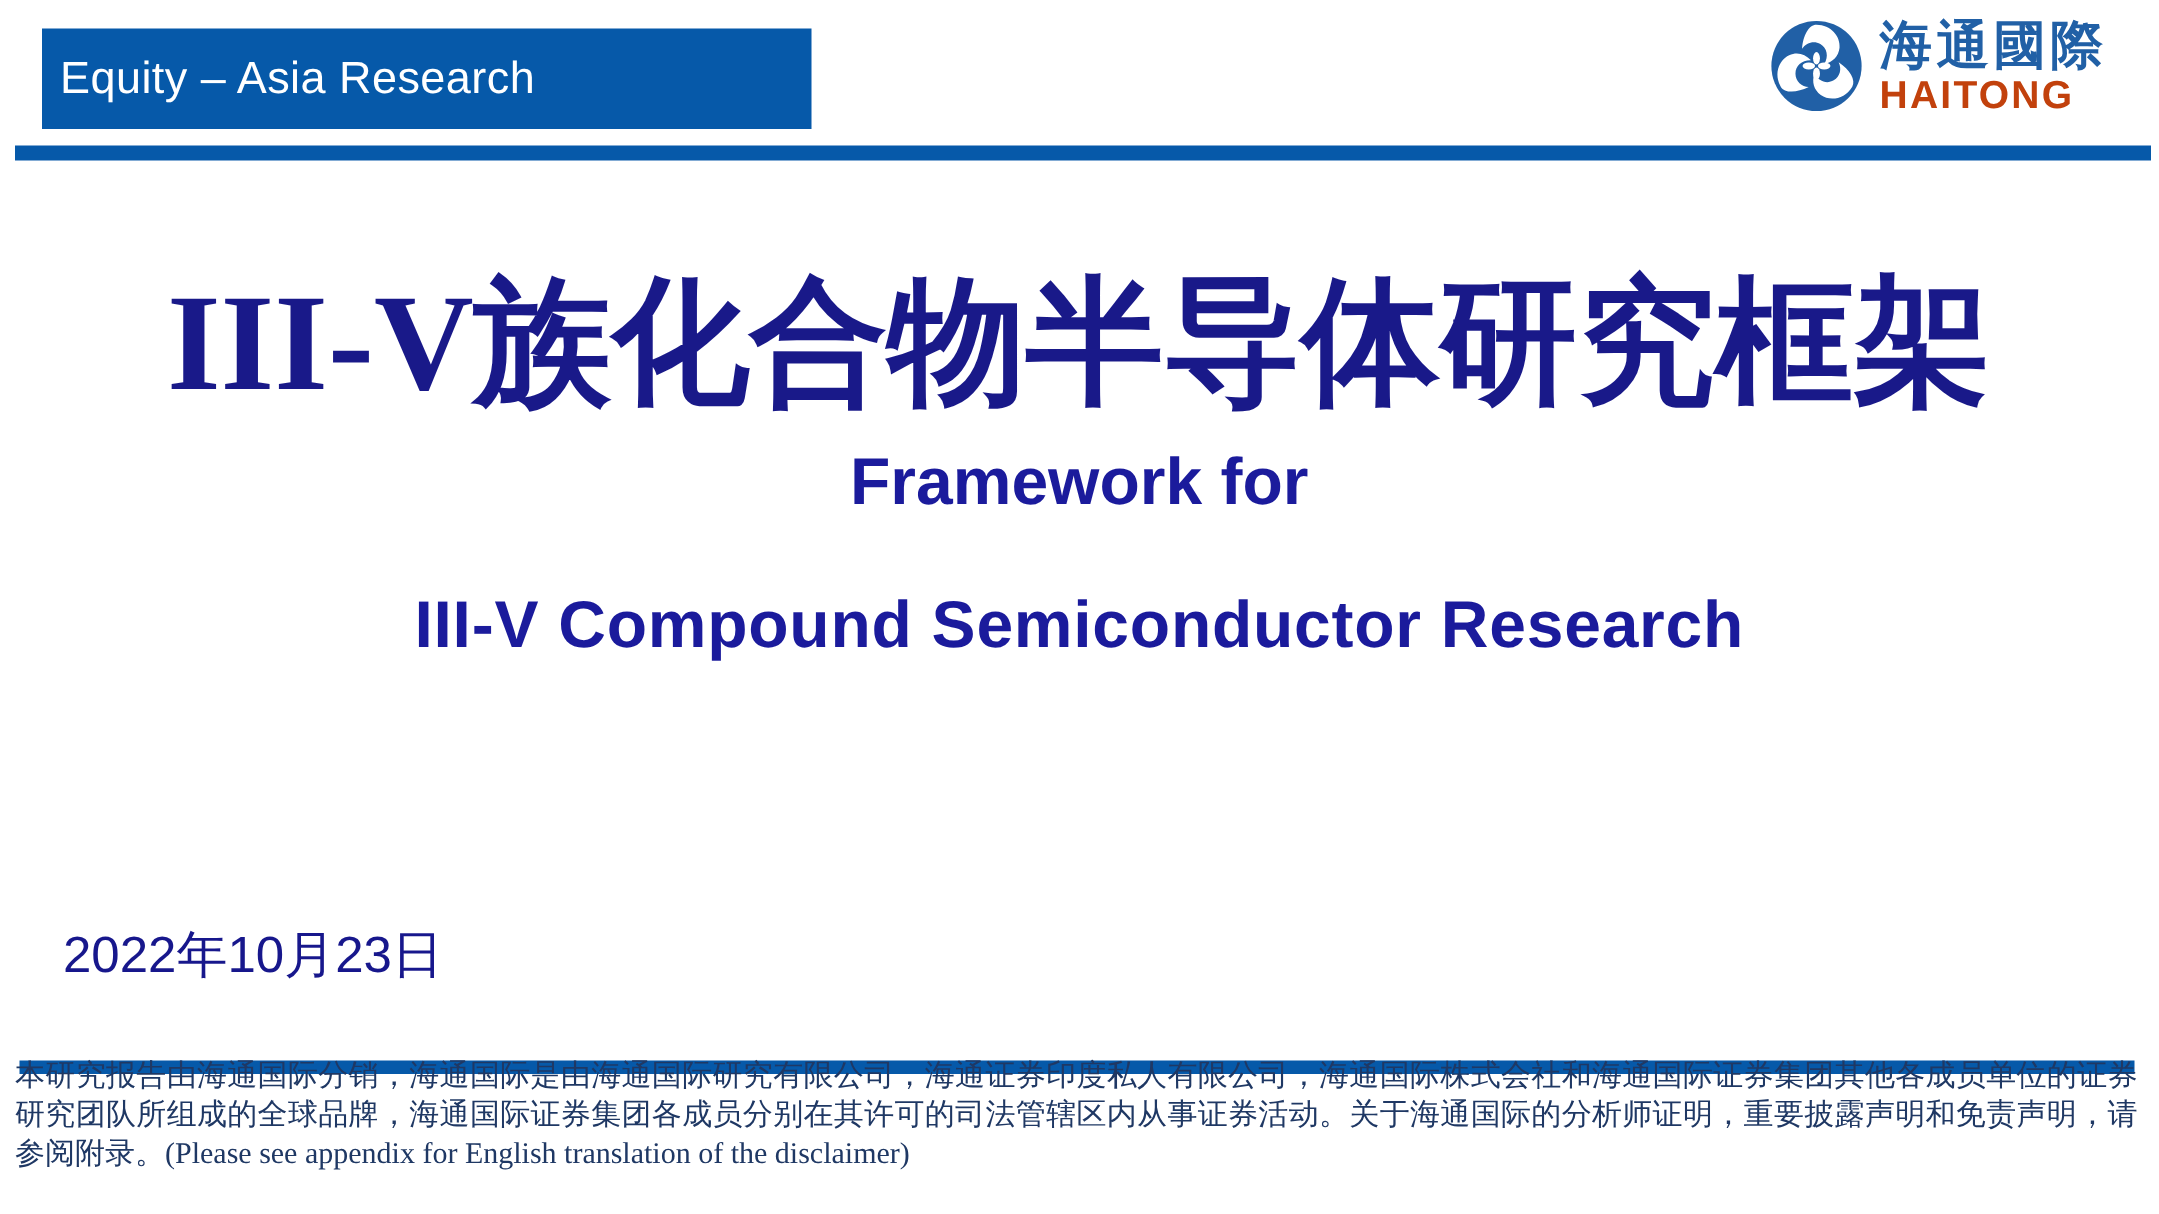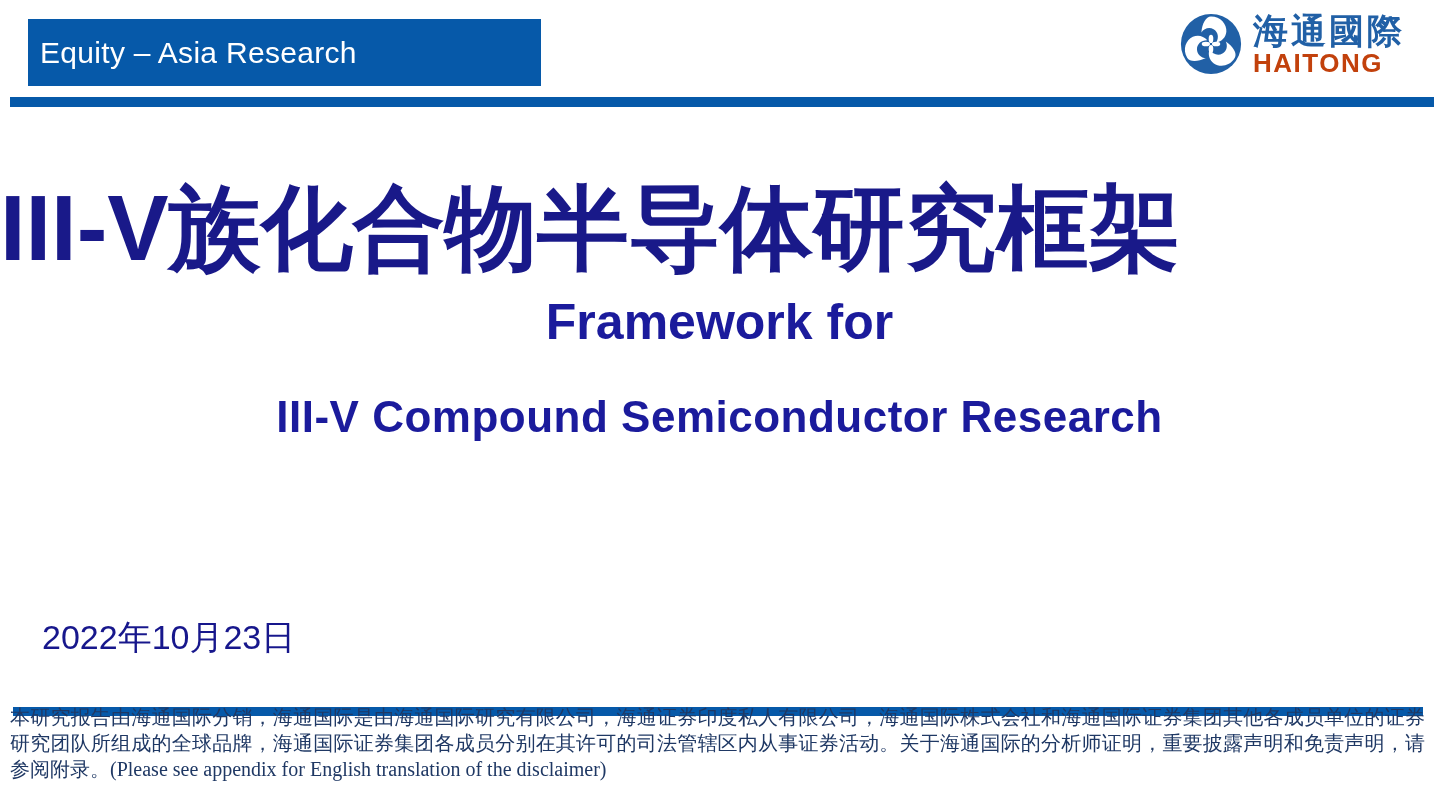--- a/index.html
+++ b/index.html
@@ -35,31 +35,31 @@
     font-size:35px;font-weight:700;color:#2160A6;
     letter-spacing:3px;font-family:"Liberation Sans", sans-serif;
   }
   .logo-en{
     font-size:26px;font-weight:800;color:#c2410c;
     letter-spacing:1.5px;margin-top:2px;
   }
   
   .title-cn{
     position:absolute;left:0;right:0;top:168px;
-    text-align:left;
-    font-family:Liberation Sans, sans-serif;
+    text-align:center;
+    font-family:Liberation Serif, serif;
     font-weight:700;
     font-size:92px;line-height:120px;
     color:#191989;
     white-space:nowrap;
   }
   .title-en1{
     position:absolute;left:0;right:0;top:299px;
     text-align:center;font-weight:700;
-    font-size:50px;line-height:46px;color:#1B1B9C;
+    font-size:44px;line-height:46px;color:#1B1B9C;
   }
   .title-en2{
     position:absolute;left:0;right:0;top:391px;
     text-align:center;font-weight:700;
     font-size:44px;line-height:52px;color:#1B1B9C;
     letter-spacing:.5px;white-space:nowrap;
   }
   
   .authors{
     position:absolute;left:418px;top:464px;width:628px;

